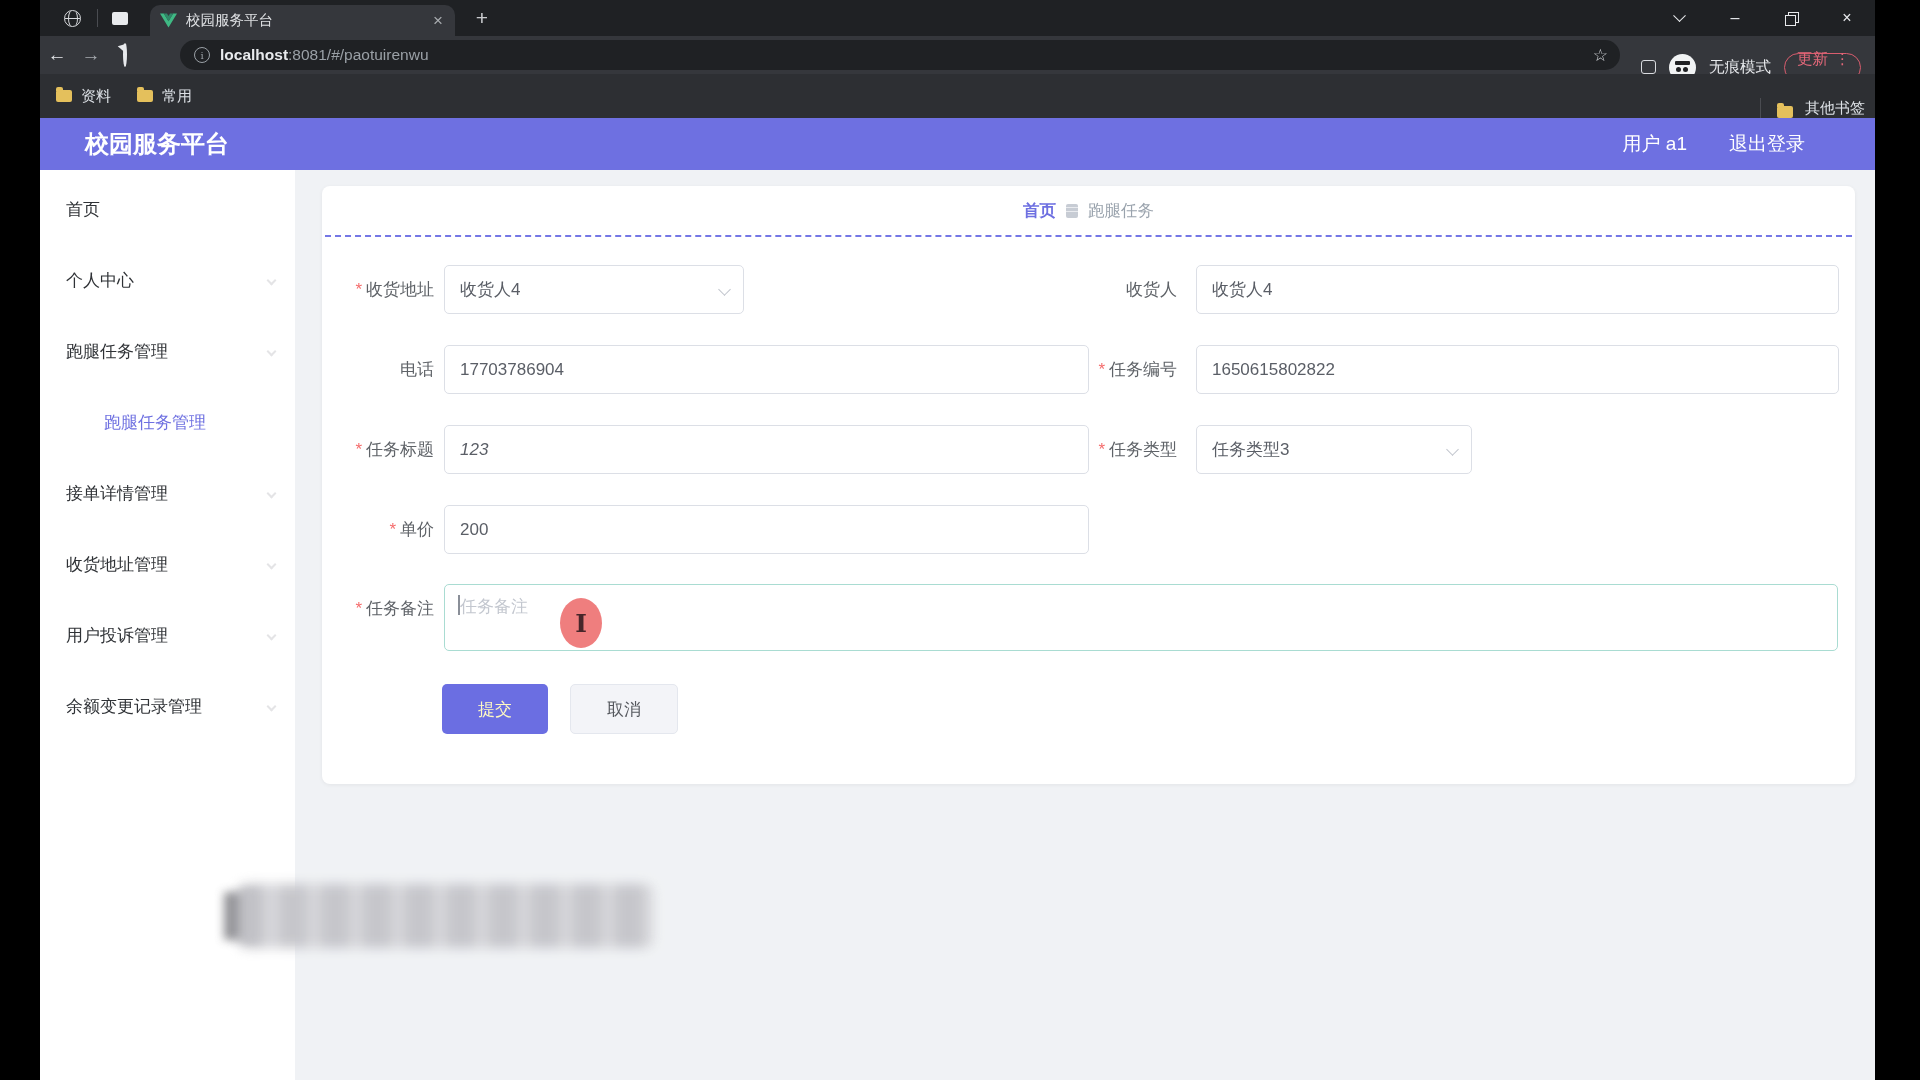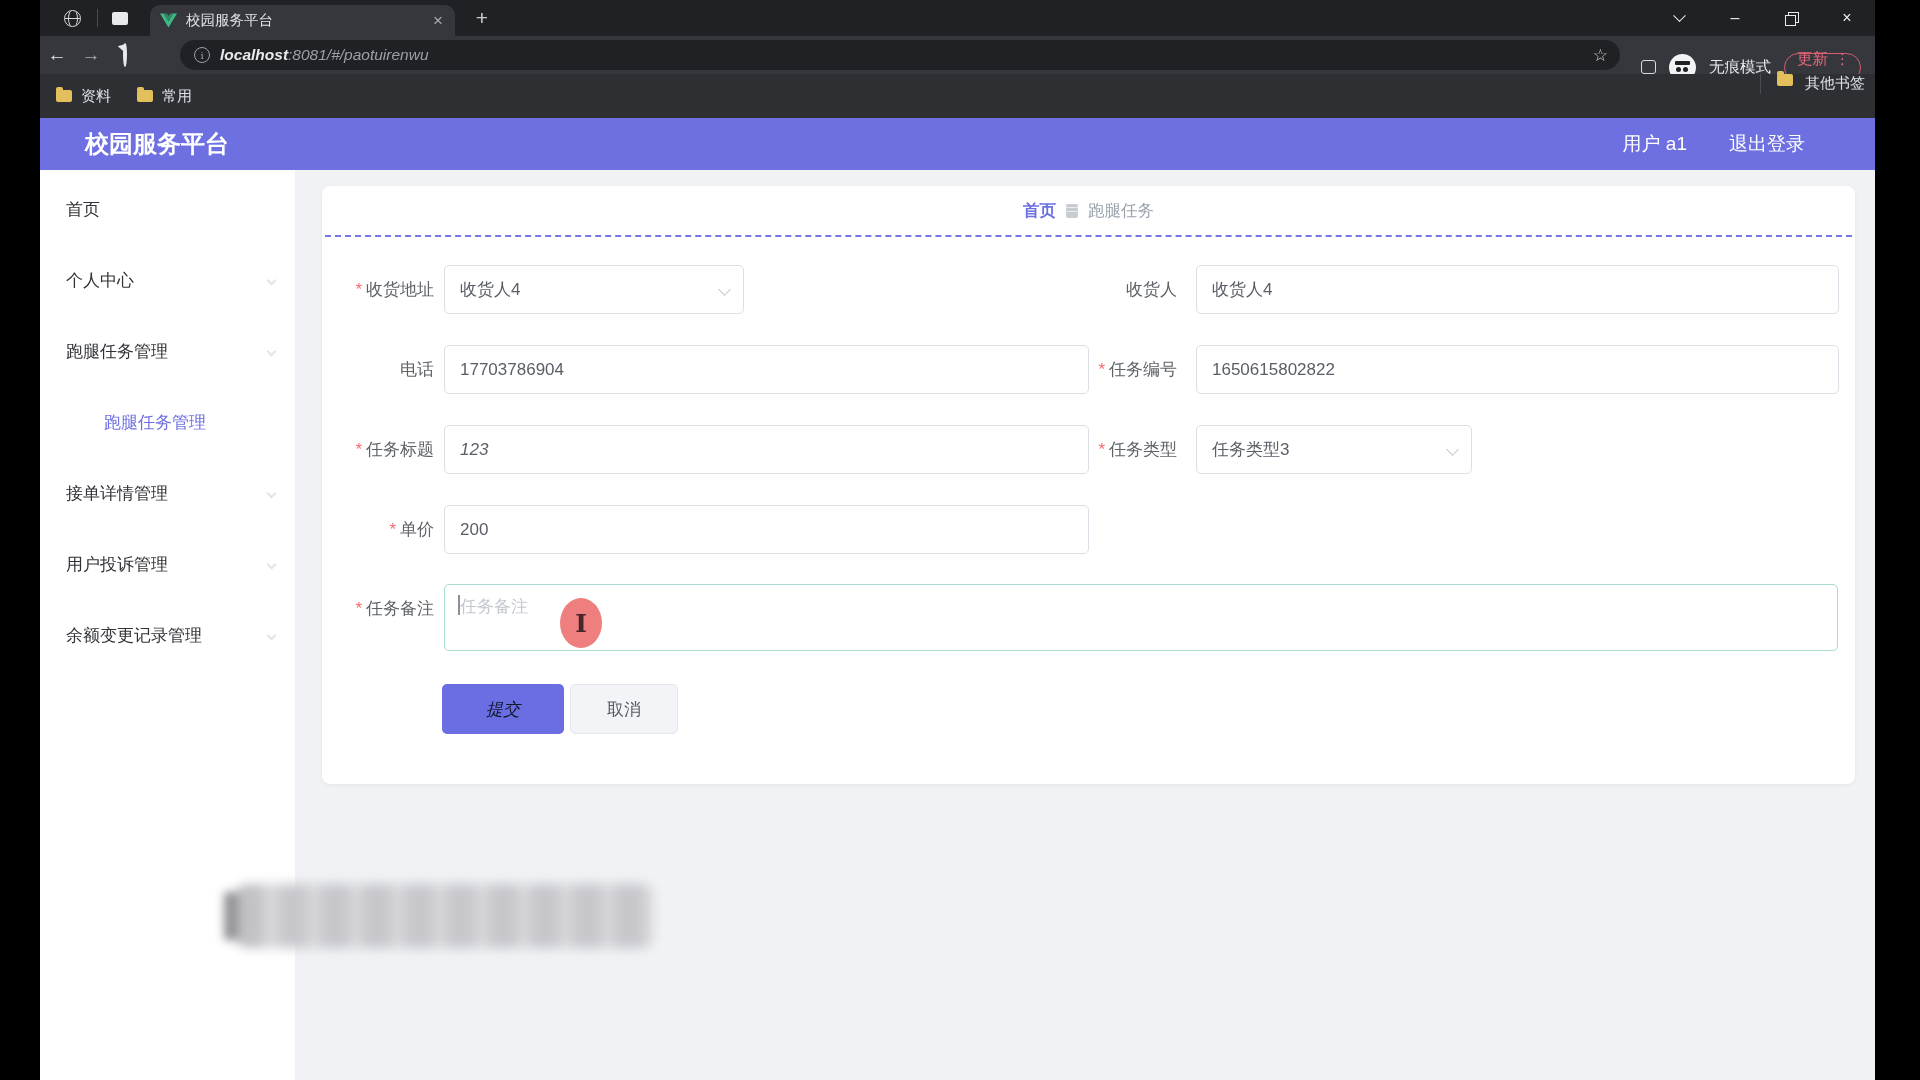--- a/index.html
+++ b/index.html
@@ -38,40 +38,40 @@
   .toolbar{position:relative;height:38px;background:#35373c;display:flex;align-items:center;}
   .nav-ic{width:34px;text-align:center;font-size:19px;color:#e8eaed;flex:none;}
   .nav-ic.fwd{color:#a9adb2;}
   .reload-glyph{position:relative;width:15px;height:15px;margin:0 auto;border:2px solid #e8eaed;border-radius:50%;
       border-top-color:transparent;transform:rotate(40deg);}
   .reload-glyph::after{content:"";position:absolute;right:-4px;top:-3px;border:4px solid transparent;border-left:6px solid #e8eaed;transform:rotate(-50deg);}
   .addressbar{position:absolute;left:140px;top:4px;width:1440px;height:30px;background:#1f2124;border-radius:15px;
       display:flex;align-items:center;padding:0 14px;}
   .info-icon{width:16px;height:16px;border:1.4px solid #9aa0a6;border-radius:50%;color:#9aa0a6;font-size:10px;
       display:flex;align-items:center;justify-content:center;font-family:"DejaVu Serif",serif;flex:none;margin-right:10px;}
-  .url{font-size:15.5px;white-space:nowrap;font-style:italic;}
+  .url{font-size:15.5px;white-space:nowrap;}
   .url-host{color:#e8eaed;font-weight:bold;}
   .url-path{color:#9aa0a6;}
   .star-icon{position:absolute;right:12px;font-size:17px;color:#d3d6da;}
   .tb-right{position:absolute;right:0;top:12px;height:38px;display:flex;align-items:center;gap:13px;padding-right:14px;}
   .sidepanel-icon{width:15px;height:14px;border:1.8px solid #dadce0;border-radius:3px;}
   .incog-badge{width:27px;height:27px;border-radius:50%;background:#f1f3f4;position:relative;}
   .incog-badge::before{content:"";position:absolute;left:6px;top:7px;width:15px;height:4px;background:#202124;border-radius:1px;}
   .incog-badge::after{content:"";position:absolute;left:7px;top:13px;width:5px;height:5px;border-radius:50%;
       background:#202124;box-shadow:7px 0 0 #202124;}
   .incog-label{font-size:15.5px;color:#e8eaed;white-space:nowrap;}
   .update-pill{display:flex;align-items:center;gap:7px;border:1.6px solid #d95d6e;border-radius:15px;height:29px;
       padding:0 10px 16px 12px;color:#e4687a;font-size:15.5px;}
   .update-dots{font-size:15px;color:#e4687a;letter-spacing:0;}
   
   .bookmarks{position:relative;height:44px;background:#2d2f33;display:flex;align-items:center;padding-left:16px;gap:26px;}
   .bm-item{display:flex;align-items:center;gap:9px;font-size:15px;color:#dde1e6;}
   .folder-icon{position:relative;width:16px;height:12px;background:#e4c05c;border-radius:2px;flex:none;}
   .folder-icon::before{content:"";position:absolute;left:0;top:-3px;width:7px;height:4px;background:#e4c05c;border-radius:2px 2px 0 0;}
-  .bm-right{position:absolute;right:10px;top:0;height:44px;display:flex;align-items:flex-start;gap:12px;padding-left:24px;}
+  .bm-right{position:absolute;right:10px;top:0;height:44px;display:flex;align-items:flex-end;gap:12px;padding-left:24px;}
   .bm-vsep{width:1px;height:20px;background:#4a4c51;margin-right:4px;}
   
   .appheader{position:relative;height:52px;background:#6e70e1;display:flex;align-items:center;}
   .brand{font-size:24px;font-weight:bold;color:#fff;padding-left:45px;}
   .ah-right{position:absolute;right:0;display:flex;align-items:center;gap:42px;padding-right:70px;font-size:19px;color:#fff;}
   
   .bbody{position:relative;height:910px;display:flex;}
   .sidebar{width:255px;background:#fff;flex:none;padding-top:4px;}
   .s-item{position:relative;height:71px;display:flex;align-items:center;padding-left:26px;font-size:17px;color:#2f3236;cursor:default;}
   .s-item.sub{padding-left:64px;color:#6e70e1;}
@@ -93,21 +93,21 @@
   .ipt{position:absolute;height:49px;border:1px solid #dcdfe6;border-radius:5px;background:#fff;
       font-size:17px;color:#5a5e66;padding:0 15px;font-family:inherit;outline:none;}
   .sel-chev{position:absolute;width:9px;height:9px;border-right:1.7px solid #c0c4cc;border-bottom:1.7px solid #c0c4cc;
       transform:rotate(45deg);pointer-events:none;}
   .txa{position:absolute;border:1px solid #a9dcd2;border-radius:5px;background:#fff;font-size:17px;color:#5a5e66;
       padding:10px 15px;font-family:inherit;resize:none;outline:none;}
   .txa::placeholder{color:#c3c7cf;}
   .ipt::placeholder{color:#c3c7cf;}
   .caret{position:absolute;width:1.5px;height:20px;background:#8a8f98;}
   .btn{position:absolute;height:50px;border-radius:5px;font-size:17px;display:flex;align-items:center;justify-content:center;border:none;font-family:inherit;}
-  .btn-submit{left:120px;top:498px;width:122px;background:#6b6ee2;color:#0f172a;font-style:italic;}
+  .btn-submit{left:120px;top:498px;width:106px;background:#6b6ee2;color:#fef9c3;}
   .btn-cancel{left:248px;top:498px;width:108px;background:#f3f4f8;border:1px solid #e4e7ee;color:#55585e;}
   
   .f0l{left:0;top:79px;width:112px;}   .f0i{left:122px;top:79px;width:300px;}
   .f1l{left:660px;top:79px;width:195px;} .f1i{left:874px;top:79px;width:643px;}
   .f2l{left:0;top:159px;width:112px;}  .f2i{left:122px;top:159px;width:645px;}
   .f3l{left:660px;top:159px;width:195px;} .f3i{left:874px;top:159px;width:643px;}
   .f4l{left:0;top:239px;width:112px;}  .f4i{left:122px;top:239px;width:645px;font-style:italic;}
   .f5l{left:660px;top:239px;width:195px;} .f5i{left:874px;top:239px;width:276px;}
   .f6l{left:0;top:319px;width:112px;}  .f6i{left:122px;top:319px;width:645px;}
   .f7l{left:0;top:398px;width:112px;}  .f7t{left:122px;top:398px;width:1394px;height:67px;}
@@ -213,20 +213,24 @@
             <span class="s-chev"></span>
         </div>
         <div class="s-item sub">
           <span>跑腿任务管理</span>
         </div>
         <div class="s-item">
           <span>接单详情管理</span>
             <span class="s-chev"></span>
         </div>
         <div class="s-item">
+          <span>收货地址管理</span>
+            <span class="s-chev"></span>
+        </div>
+        <div class="s-item">
           <span>用户投诉管理</span>
             <span class="s-chev"></span>
         </div>
         <div class="s-item">
           <span>余额变更记录管理</span>
             <span class="s-chev"></span>
         </div>
       </div>
 
       <div class="content">

